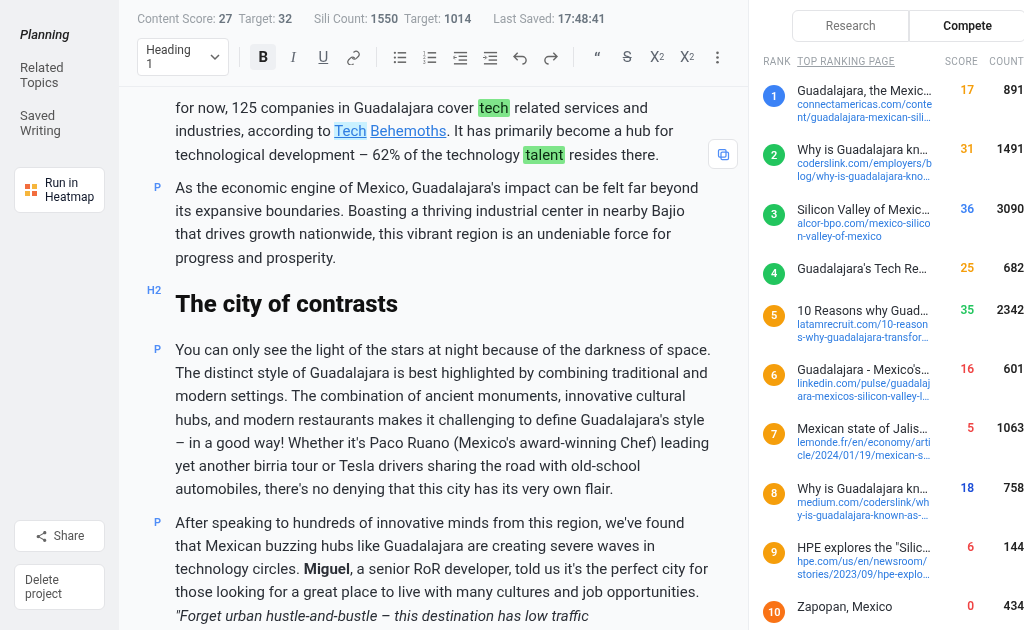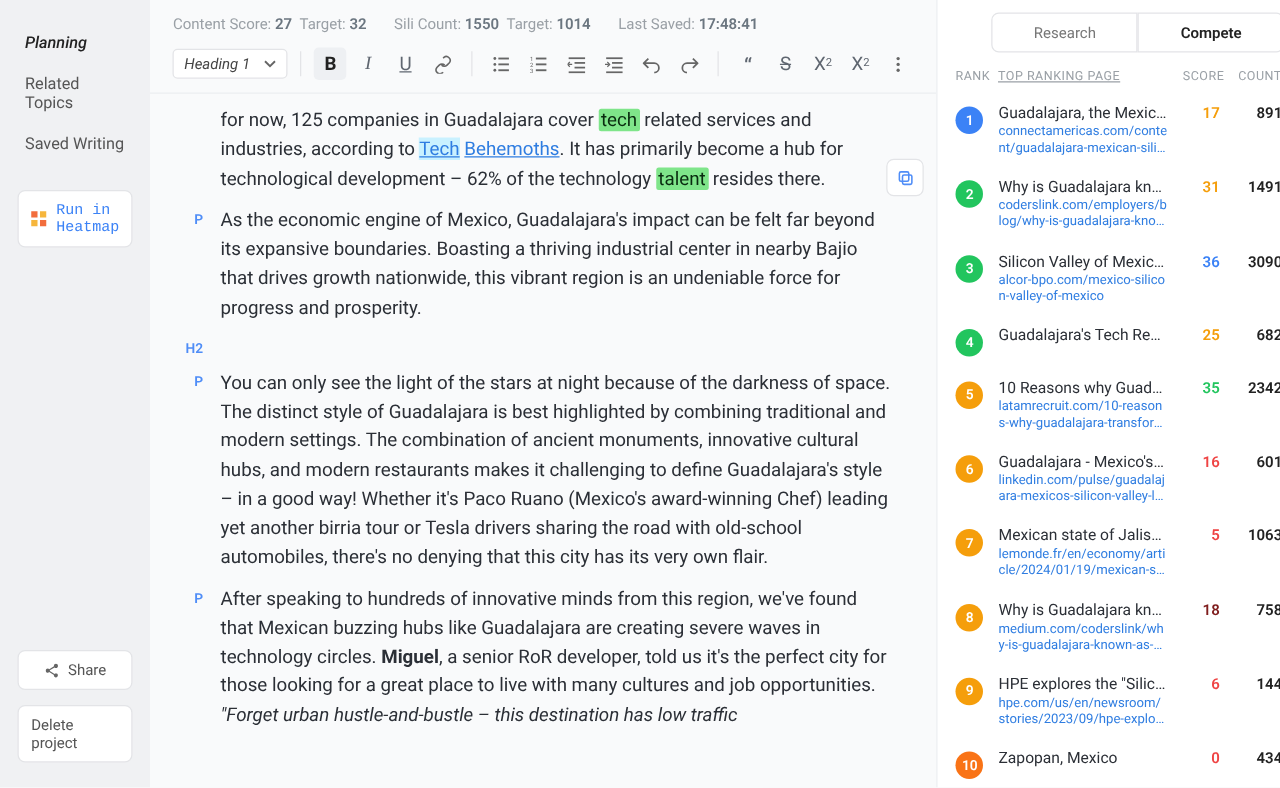--- a/index.html
+++ b/index.html
@@ -13,21 +13,21 @@
   
   .sidebar {
     width: 180px; background: #f0f1f3; padding: 20px 14px;
     display: flex; flex-direction: column; gap: 4px;
   }
   .nav-item { padding: 7px 6px; color: #555; cursor: pointer; border-radius: 4px; font-size: 13px; }
   .nav-item.active { color: #222; font-weight: 500; font-style: italic; }
   .heatmap-btn {
     margin-top: 18px; background: #fff; border: 1px solid #e3e4e7; border-radius: 6px;
     padding: 8px 10px; display: flex; align-items: center; gap: 8px; font-size: 12px;
-    color: #3b82f6; cursor: pointer; font-family: Liberation Mono, monospace;
+    color: #0f172a; cursor: pointer;
   }
   .heatmap-ico {
     display: grid; grid-template-columns: 5px 5px; grid-template-rows: 5px 5px;
     gap: 2px;
   }
   .heatmap-ico span:nth-child(1) { background:#f26d3d; }
   .heatmap-ico span:nth-child(2) { background:#f6b63c; }
   .heatmap-ico span:nth-child(3) { background:#f6b63c; }
   .heatmap-ico span:nth-child(4) { background:#f26d3d; }
   .sidebar-spacer { flex: 1; }
@@ -43,21 +43,21 @@
     display:flex; gap:22px; padding:12px 18px 4px; color:#9aa0a6; font-size:12px;text-align:right;
   }
   .statsbar .num { color:#6b7680; font-weight:600; }
   .toolbar {
     display:flex; align-items:center; gap:4px; padding:8px 18px 10px;
     border-bottom:1px solid #eceef1;
   }
   .sel {
     background:#fff; border:1px solid #e3e4e7; border-radius:4px; padding:4px 8px;
     font-size:12px; color:#444; display:flex; align-items:center; gap:10px;
-    min-width:92px; justify-content:space-between; cursor:pointer;font-style:italic;
+    min-width:92px; justify-content:space-between; cursor:pointer;
   }
   .tsep { width:1px; height:20px; background:#e3e4e7; margin:0 6px; }
   .tbtn {
     width:26px; height:26px; display:flex; align-items:center; justify-content:center;
     border-radius:4px; color:#5f6670; cursor:pointer; font-size:15px;
   }
   .tbtn.active { background:#eef0f3; color:#222; }
   .tbtn svg { width:15px; height:15px; fill:currentColor; }
   .sub { font-size:9px; vertical-align:sub; }
   .sup { font-size:9px; vertical-align:super; }
@@ -272,20 +272,21 @@
           </div>
         </div>
 
         <div class="block">
           <div class="gut">P</div>
           <div class="txt">As the economic engine of Mexico, Guadalajara's impact can be felt far beyond its expansive boundaries. Boasting a thriving industrial center in nearby Bajio that drives growth nationwide, this vibrant region is an undeniable force for progress and prosperity.</div>
         </div>
 
         <div class="block" style="position:relative">
           <div class="gut">H2</div>
+          <div class="txt h2">The city of contrasts</div>
         </div>
 
         <div class="block">
           <div class="gut">P</div>
           <div class="txt">You can only see the light of the stars at night because of the darkness of space. The distinct style of Guadalajara is best highlighted by combining traditional and modern settings. The combination of ancient monuments, innovative cultural hubs, and modern restaurants makes it challenging to define Guadalajara's style – in a good way! Whether it's Paco Ruano (Mexico's award-winning Chef) leading yet another birria tour or Tesla drivers sharing the road with old-school automobiles, there's no denying that this city has its very own flair.</div>
         </div>
 
         <div class="block">
           <div class="gut">P</div>
           <div class="txt">
@@ -370,21 +371,21 @@
     </div>
     <div class="score" style="color:#ef4444">5</div>
     <div class="count">1063</div>
   </div>
         <div class="row">
     <div class="rank-badge" style="background:#f59e0b">8</div>
     <div class="mid">
       <div class="title">Why is Guadalajara known as…</div>
       <div class="url">medium.com/coderslink/why-is-guadalajara-known-as-mexicos-…</div>
     </div>
-    <div class="score" style="color:#7f1d1d">18</div>
+    <div class="score" style="color:#1d4ed8">18</div>
     <div class="count">758</div>
   </div>
         <div class="row">
     <div class="rank-badge" style="background:#f59e0b">9</div>
     <div class="mid">
       <div class="title">HPE explores the "Silicon Vall…</div>
       <div class="url">hpe.com/us/en/newsroom/stories/2023/09/hpe-explores-the-silicon-…</div>
     </div>
     <div class="score" style="color:#ef4444">6</div>
     <div class="count">144</div>

